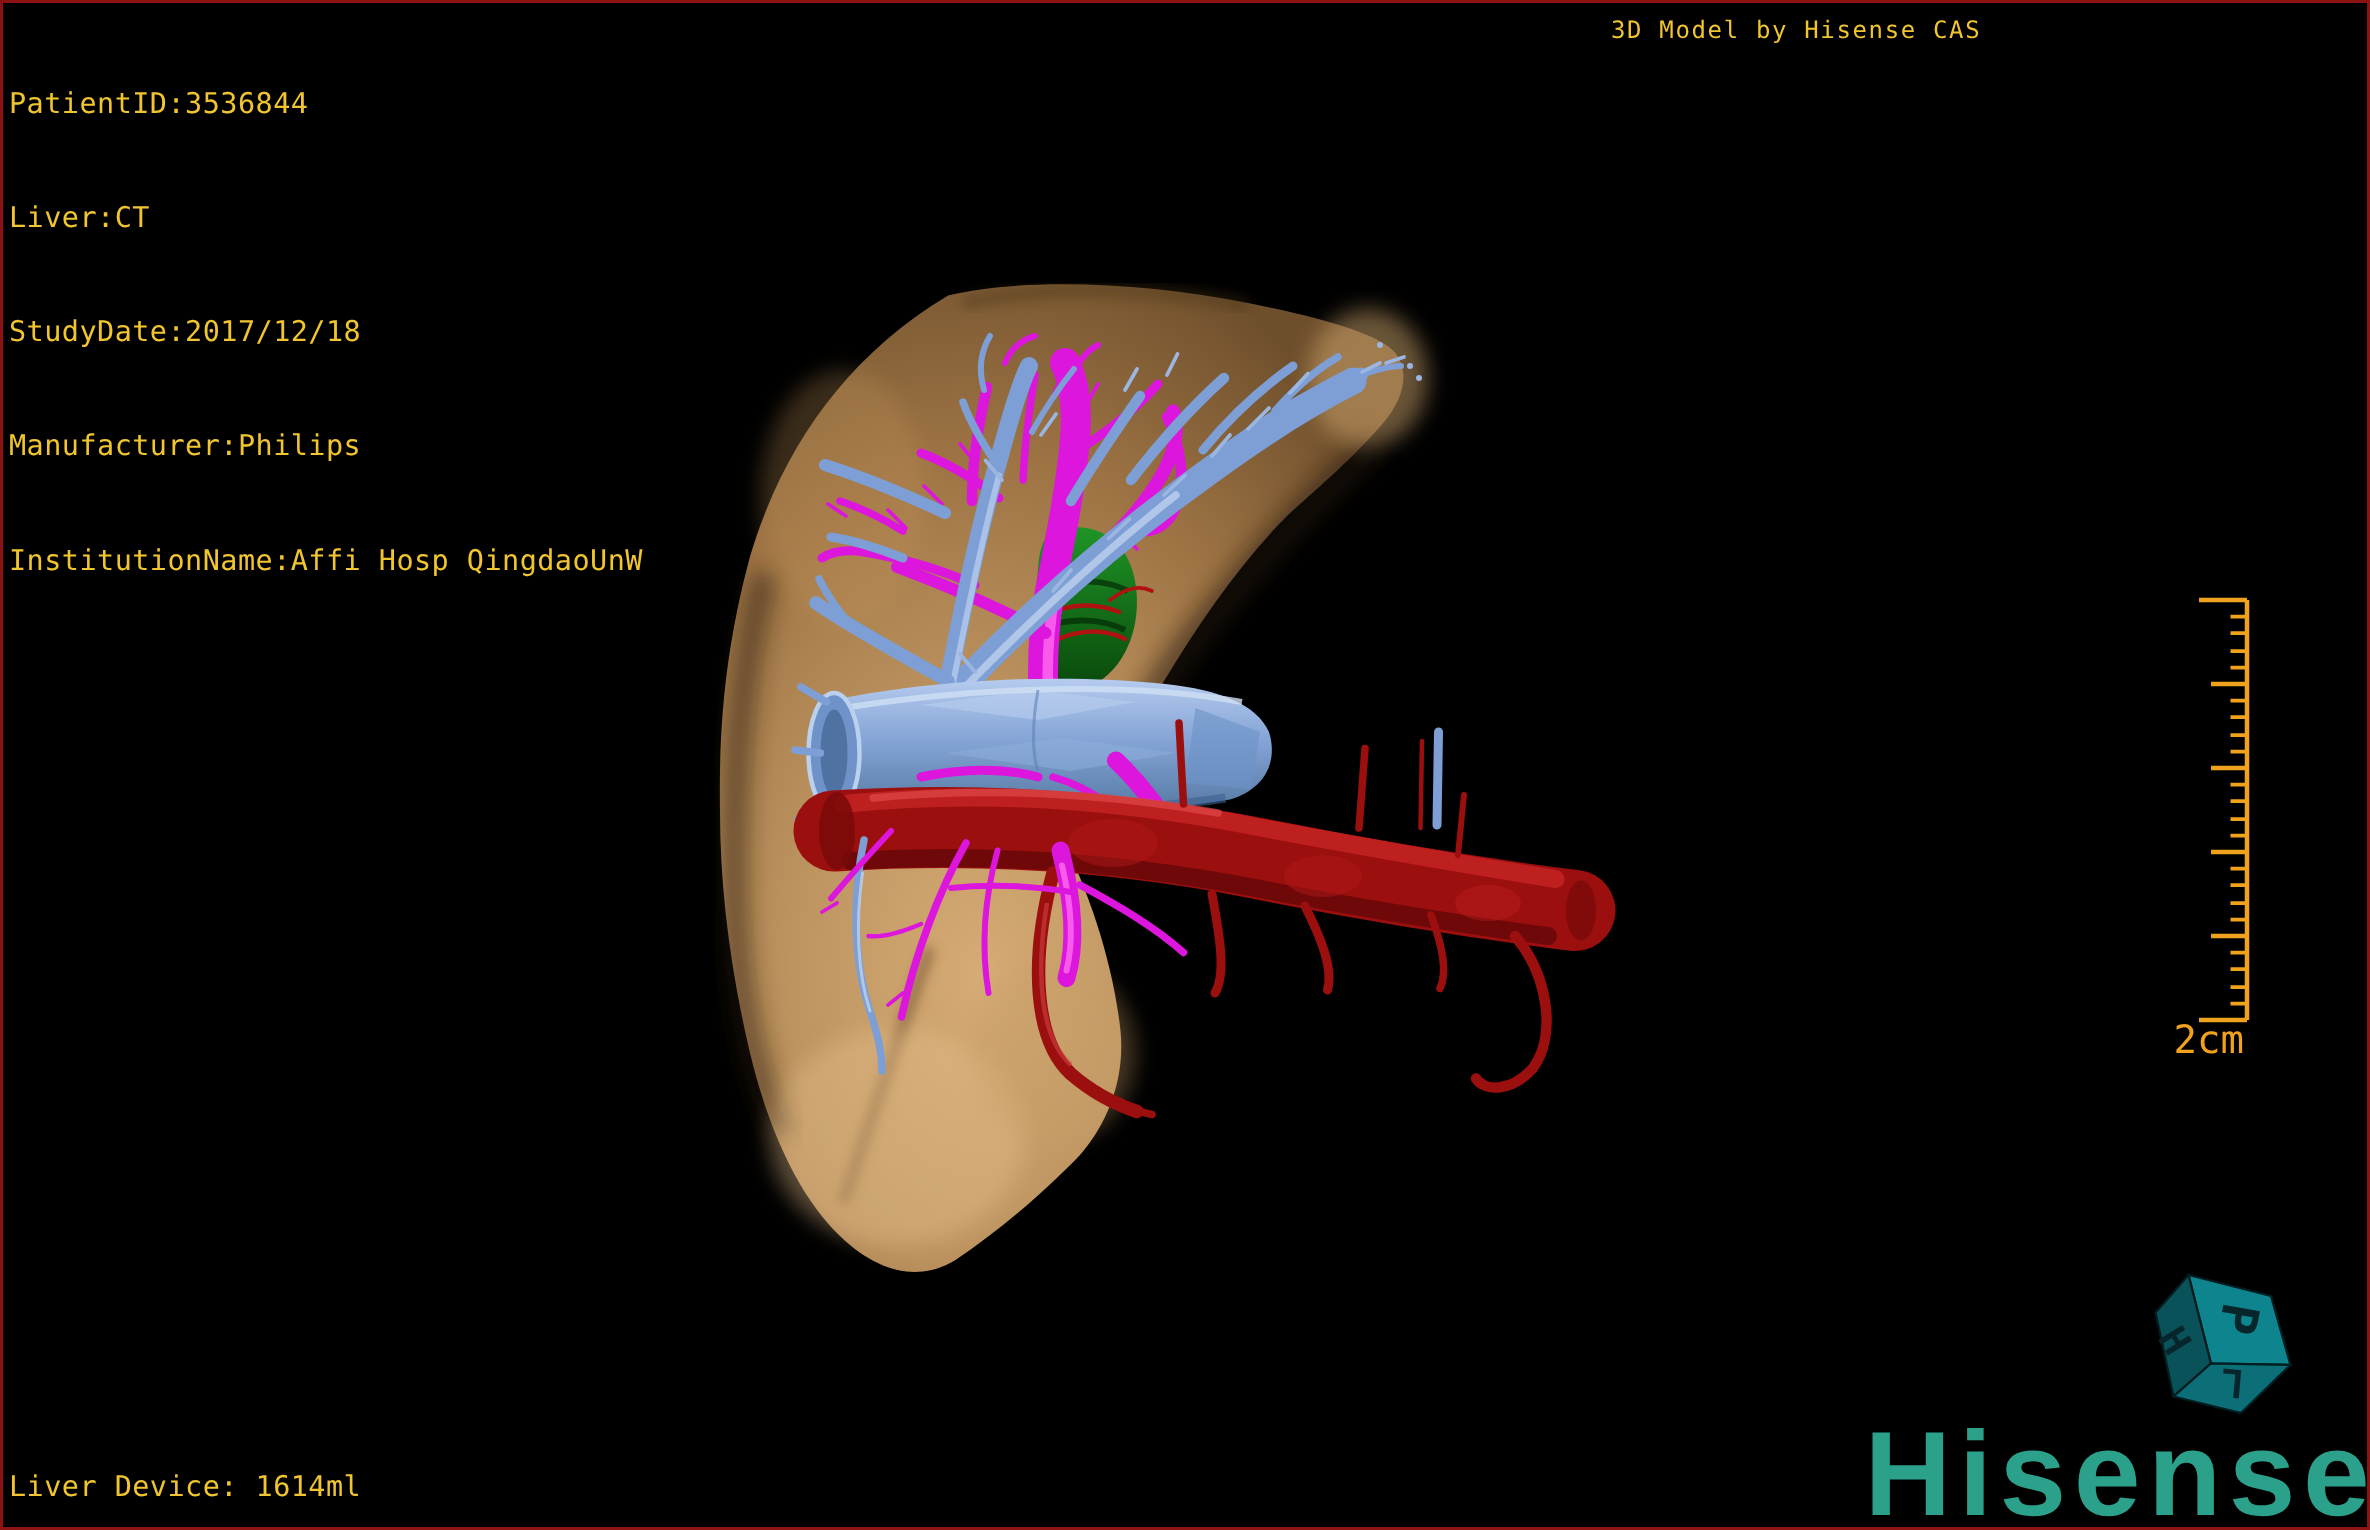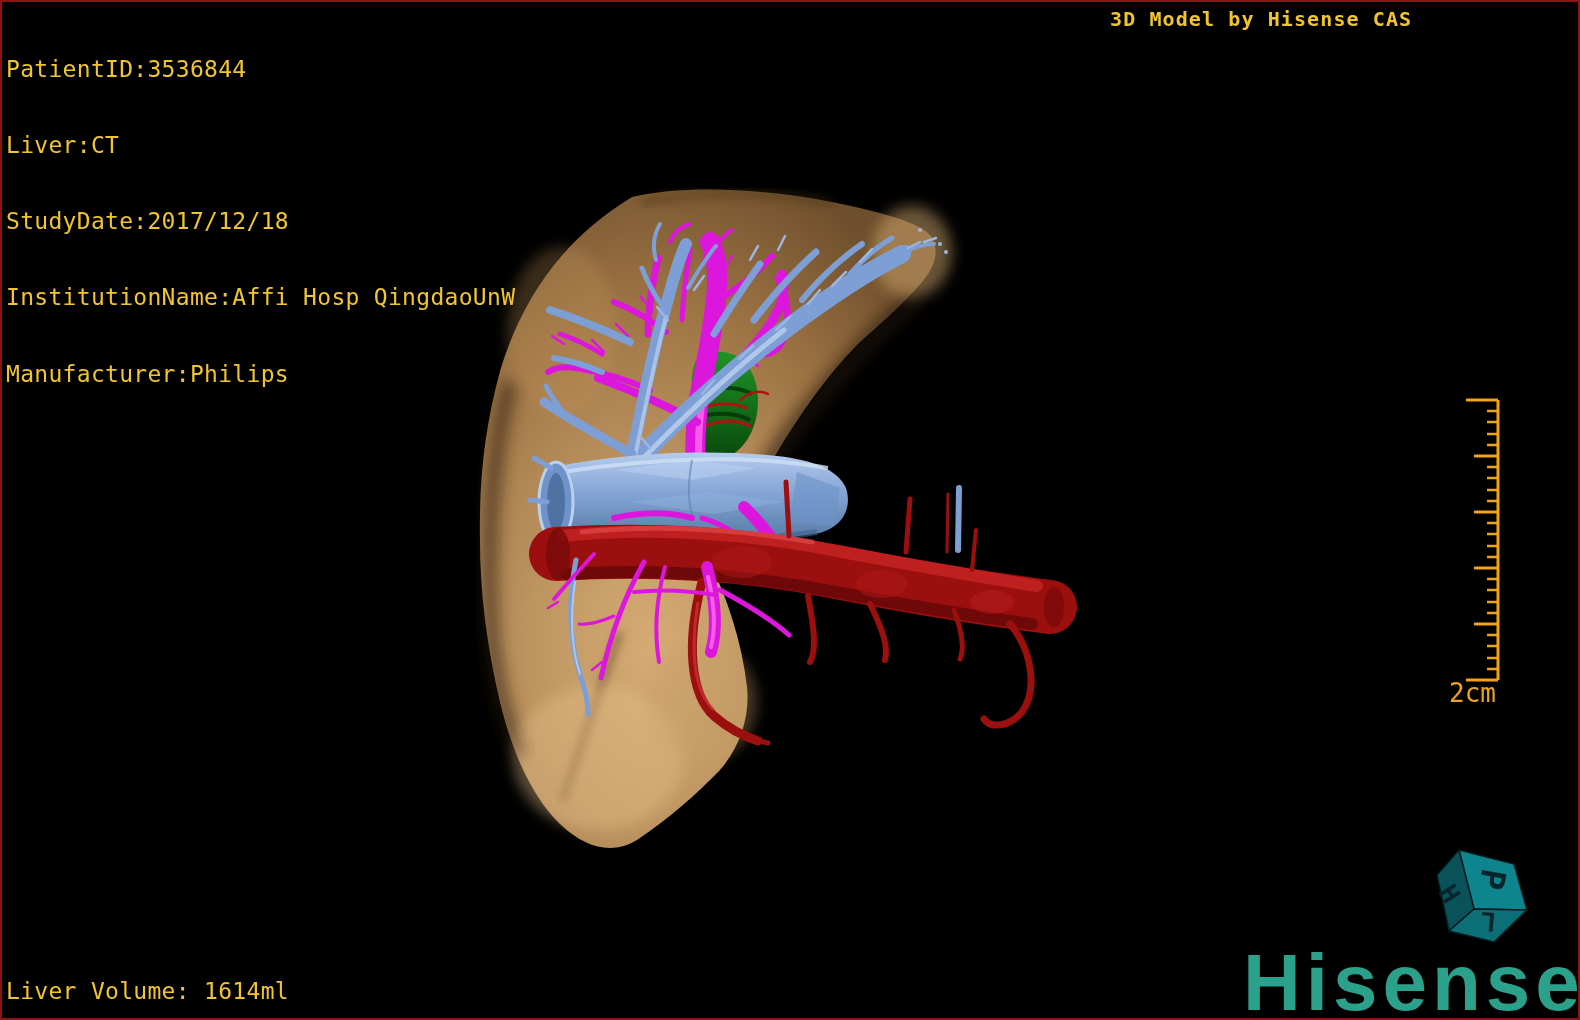--- a/index.html
+++ b/index.html
@@ -5,24 +5,24 @@
   html,body{margin:0;padding:0;background:#000;}
   .screen{
     position:relative;width:1580px;height:1020px;box-sizing:border-box;
     background:#000;overflow:hidden;
     border:2px solid var(--border_red,#8d1212);
     font-family:"DejaVu Sans Mono",monospace;
   }
   .scene{position:absolute;left:0;top:0;width:1576px;height:1016px;}
   .overlay-text{
     position:absolute;color:var(--overlay_text,#f0c52f);
-    font-size:23px;line-height:25.4px;white-space:pre;letter-spacing:.3px;
+    font-size:19px;line-height:25.4px;white-space:pre;letter-spacing:.3px;
   }
   .patient-info{left:4px;top:4px;}
-  .model-title{left:1108px;top:5px;font-size:20px;letter-spacing:1.1px;font-weight:bold;}
+  .model-title{left:1072px;top:5px;font-size:16px;letter-spacing:1.1px;}
   .volume-label{left:4px;top:977px;}
   .hisense-logo{
     position:absolute;left:1241px;top:941px;
     font-family:"Liberation Sans",sans-serif;font-weight:bold;
     font-size:80px;line-height:1;letter-spacing:5px;
     color:var(--logo_teal,#2ba08b);white-space:nowrap;
   }
   
   .st-blue{stroke:var(--hepatic_vein_blue,#7d9fd6);fill:none;stroke-linecap:round;}
   .st-blue-hi{stroke:#bdd1ee;fill:none;stroke-linecap:round;}
@@ -248,22 +248,22 @@
       <text class="cube-letter" font-size="34" x="1494" y="884" transform="rotate(100 1494 878)" dominant-baseline="middle">P</text>
       <text class="cube-letter" font-size="26" x="1452" y="896" transform="rotate(58 1452 889)" dominant-baseline="middle">H</text>
       <text class="cube-letter" font-size="26" x="1486" y="930" transform="rotate(185 1486 924)" dominant-baseline="middle">L</text>
     </g>
   </svg>
 
   <div class="overlay-text patient-info">
     <div>PatientID:3536844</div>
     <div>Liver:CT</div>
     <div>StudyDate:2017/12/18</div>
+    <div>Manufacturer:Philips</div>
     <div>InstitutionName:Affi Hosp QingdaoUnW</div>
-    <div>Manufacturer:Philips</div>
   </div>
 
   <div class="overlay-text model-title">3D Model by Hisense CAS</div>
 
-  <div class="overlay-text volume-label">Liver Volume: 1614ml</div>
+  <div class="overlay-text volume-label">Liver Device: 1614ml</div>
 
   <div class="hisense-logo">Hisense</div>
 </div>
 
 </body></html>

